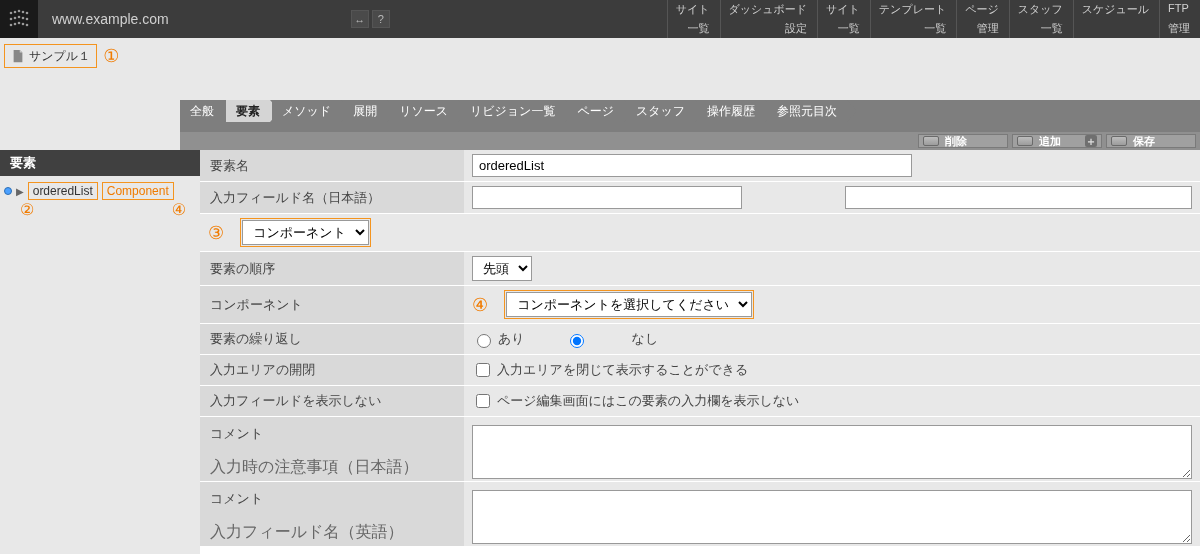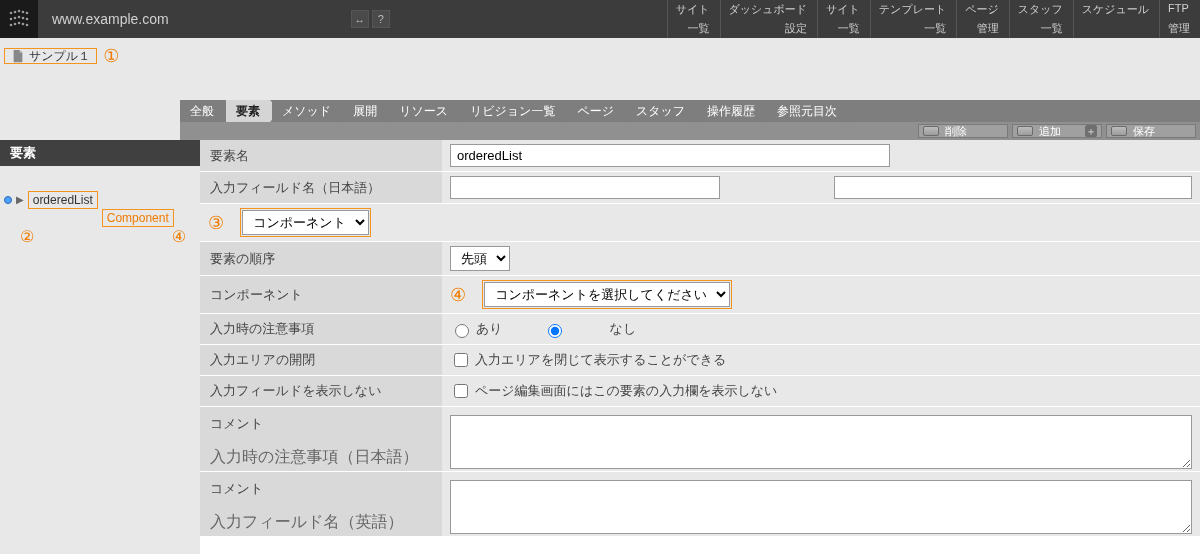--- a/index.html
+++ b/index.html
@@ -31,58 +31,58 @@
   .topbar-icons { display:flex; align-items:center; gap:3px; margin-left:8px;}
   .topbar-iconbtn { width:18px; height:18px; border:1px solid #555; background:#4a4a4a; display:flex; align-items:center; justify-content:center; font-size:11px; color:#bbb; cursor:pointer;}
   .topbar-gap { flex:1; }
   .topbar-menu { display:flex; }
   .tmenu { border-left:1px solid #555; padding:2px 10px 0 8px; display:flex; flex-direction:column; justify-content:space-between; cursor:pointer;}
   .tmenu .t { font-size:11px; color:#d0d0d0; white-space:nowrap;}
   .tmenu .b { font-size:11px; color:#d0d0d0; text-align:right; padding-bottom:2px;}
 
   
   .crumbrow { height:30px; display:flex; align-items:center; padding:6px 4px 0 4px; background:var(--page-bg);}
-  .crumbchip { display:flex; align-items:center; gap:4px; border:1.5px solid var(--orange); padding:2px 6px; height:16px;}
+  .crumbchip { display:flex; align-items:center; gap:4px; border:1.5px solid var(--orange); padding:2px 6px; height:24px;}
   .crumbchip .icon { width:14px; height:14px; color:#777; }
   .annot { color: var(--orange-text); font-size:18px; margin-left:6px;}
   .annot.small { font-size:16px; }
 
   
   .tabrow-outer { display:flex; margin-top:32px;}
   .tabrow-left-spacer { width:180px; }
-  .tabrow { flex:1; display:flex; height:22px; background:var(--headerbar-bg);}
+  .tabrow { flex:1; display:flex; height:32px; background:var(--headerbar-bg);}
   .tab { padding:0 10px; display:flex; align-items:center; color:var(--tab-fg); font-size:12px; background:var(--tab-bg); position:relative; cursor:pointer; margin-right:2px; height:22px;}
   .tab.active { background:var(--tab-active-bg); color:var(--tab-active-fg); font-weight:bold;}
   .tab::after{ content:""; position:absolute; right:-10px; top:0; width:0; height:0; border-top:11px solid transparent; border-bottom:11px solid transparent; border-left:10px solid var(--tab-bg);}  
   .tab.active::after{ border-left-color: var(--tab-active-bg);}  
 
   
-  .actionrow-outer { display:flex;}
+  .actionrow-outer { display:flex;font-weight:bold;}
   .actionrow-left-spacer { width:180px; }
   .actionrow { flex:1; height:18px; background:var(--action-bg); display:flex; align-items:center; justify-content:flex-end; padding-right:4px; gap:4px;}
   .actbtn { height:14px; min-width:90px; background:#a0a0a0; border:1px solid #7a7a7a; display:flex; align-items:center; font-size:11px; color:#fff; padding:0 4px; gap:6px; cursor:pointer;}
   .actbtn .sw { width:16px; height:10px; background:linear-gradient(#bdbdbd,#9c9c9c); border-radius:2px; border:1px solid #6a6a6a;}
   .plusbox{ margin-left:auto; width:12px; height:12px; background:#6f6f6f; color:#ddd; font-size:11px; line-height:12px; text-align:center; border-radius:2px;}
 
   
   .main { display:flex; height:calc(554px - 38px - 30px - 32px - 22px - 18px);} 
   .left { width:200px; background:var(--page-bg); padding:0;}
   .left-header { background:#404040; color:#fff; padding:4px 10px; font-size:13px; font-weight:bold;}
   .left-body { background:var(--page-bg); padding:6px 4px;}
   .el-row { display:flex; align-items:center; gap:4px; }
   .el-bullet { width:8px; height:8px; border-radius:50%; background:#4aa0ff; border:1px solid #2d6fb5;}
   .el-arrow { font-size:10px; color:#666;}
   .el-chip { border:1.5px solid var(--orange); padding:1px 4px; font-size:12px;}
-  .el-chip.comp { color:var(--orange-text);margin-top:37px; }
+  .el-chip.comp { color:var(--orange-text); }
   .annot-pair { display:flex; justify-content:space-between; padding:0 10px;}
 
   .right { flex:1; background:#fff; overflow:auto;}
   .form-row { display:flex; border-bottom:1px solid #fff;}
   .form-row.tall .label-cell, .form-row.tall .field-cell { height:64px; align-items:flex-start; padding-top:8px;}
-  .label-cell { width:242px; background:var(--label-bg); color:var(--label-fg); font-size:13px; padding:6px 10px; display:flex; align-items:center;}
+  .label-cell { width:264px; background:var(--label-bg); color:var(--label-fg); font-size:13px; padding:6px 10px; display:flex; align-items:center;}
   .label-cell .sub { font-size:16px; color:#666;}
   .label-stack { display:flex; flex-direction:column; gap:14px;}
   .field-cell { flex:1; background:var(--page-bg); padding:4px 8px; display:flex; align-items:center; gap:10px;}
   .field-cell.split .half { flex:1; display:flex; align-items:center;}
   .inline-label { width:180px; background:var(--label-bg); height:100%; display:flex; align-items:center; padding:0 10px; color:var(--label-fg); margin-right:8px;}
   input[type="text"], textarea, select { font-family:inherit; font-size:13px; border:1px solid #999; background:#fff; padding:3px 6px;}
   .w-full { width:100%; }
   textarea { resize:both; height:54px; }
 
   .orange-wrap { border:1.5px solid var(--orange); padding:1px; display:inline-flex;}
@@ -293,21 +293,21 @@
         <span class="annot-inline">④</span>
         <span class="orange-wrap">
           <select>
             <option>コンポーネントを選択してください</option>
           </select>
         </span>
       </div>
     </div>
 
     <div class="form-row">
-      <div class="label-cell">入力時の注意事項</div>
+      <div class="label-cell">要素の繰り返し</div>
       <div class="field-cell">
         <label class="radio-lbl">
             <input type="radio" name="rep" style="">
             <span>あり</span>
           </label>
         <label class="radio-lbl" style="margin-left:30px;gap:45px;">
             <input type="radio" name="rep" checked="" style="">
             <span>なし</span>
           </label>
       </div>

